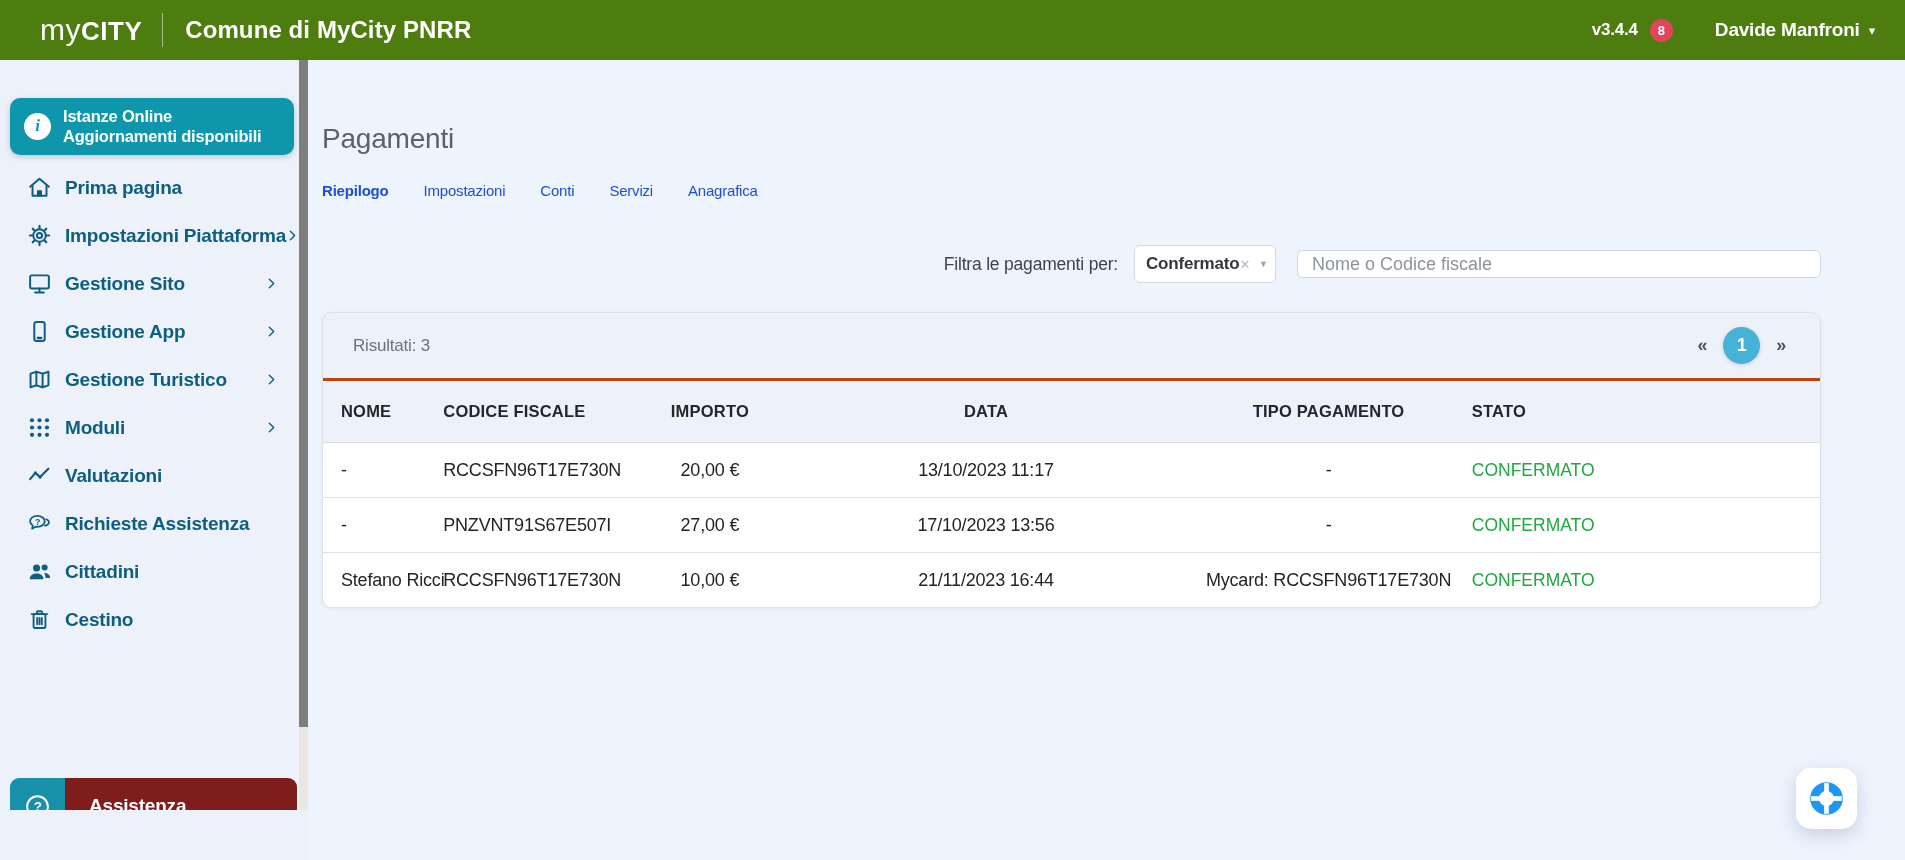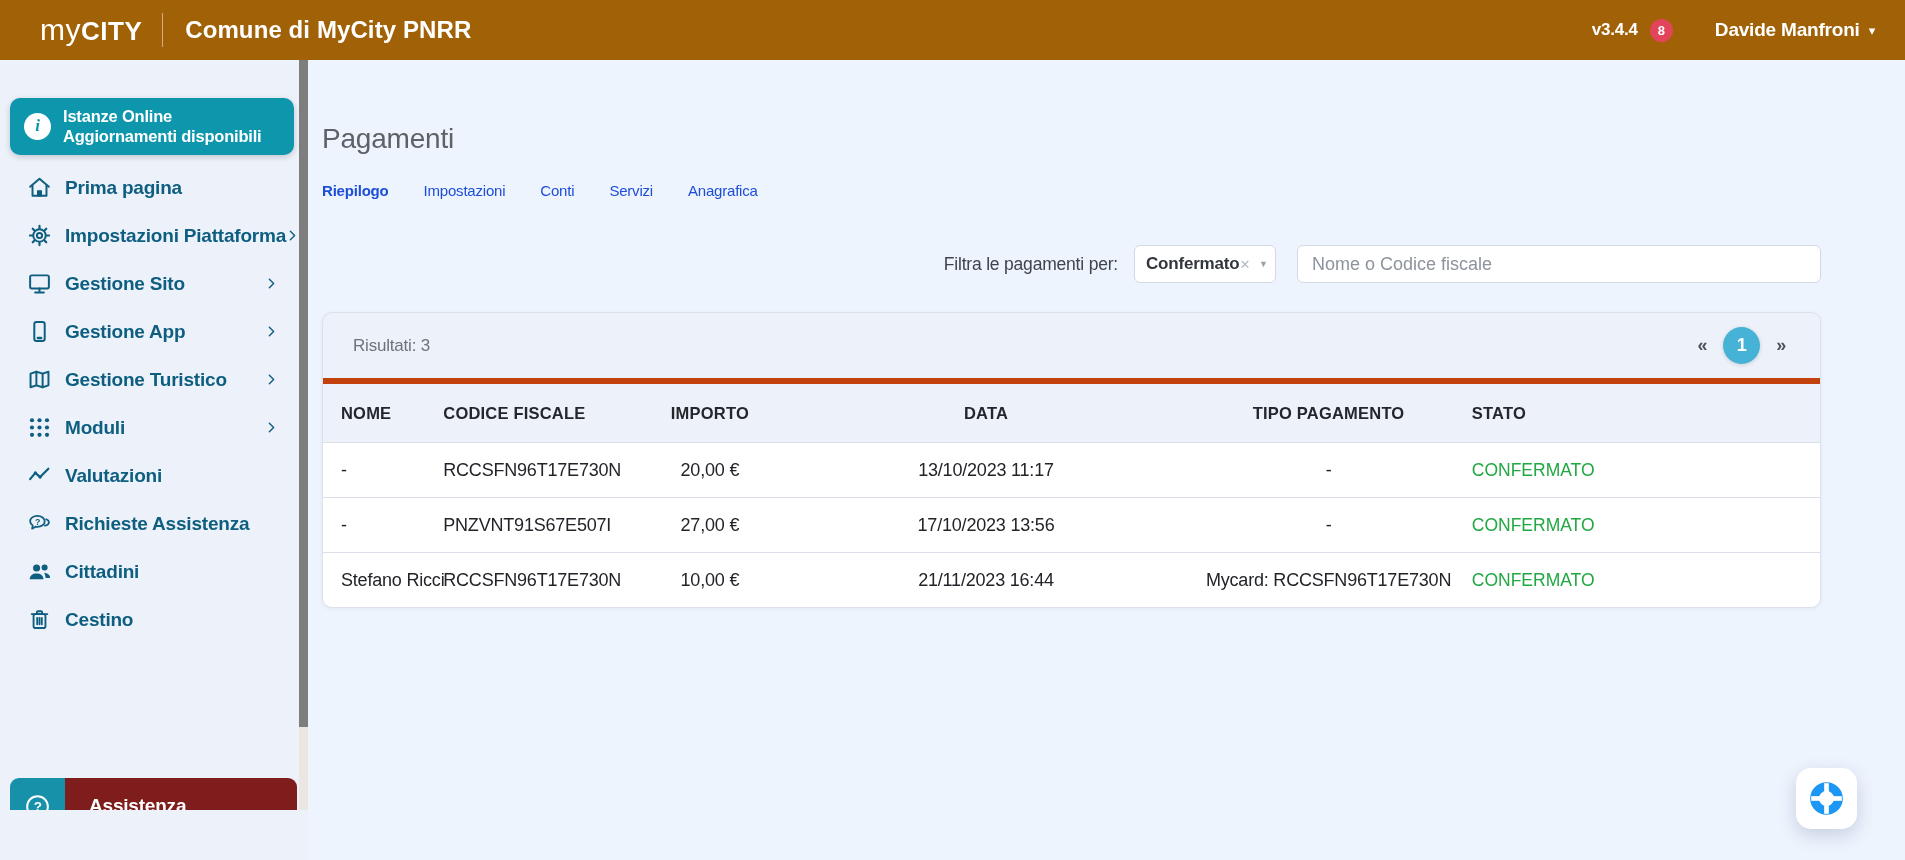--- a/index.html
+++ b/index.html
@@ -4,21 +4,21 @@
 <style>
   * { margin:0; padding:0; box-sizing:border-box; }
   html,body { width:1905px; height:860px; overflow:hidden; }
   body {
     font-family:"Liberation Sans","DejaVu Sans",sans-serif;
     background:#eef4fd;
     letter-spacing:-0.2px;
   }
 
   
-  .topbar { height:60px; background:#a16207; display:flex; align-items:center; padding:0 30px 0 40px; }
+  .topbar { height:60px; background:#4d7c0f; display:flex; align-items:center; padding:0 30px 0 40px; }
   .logo { display:flex; align-items:baseline; color:#fff; cursor:default; }
   .logo-my { font-size:30px; font-weight:300; letter-spacing:.5px; }
   .logo-city { font-size:26px; font-weight:700; letter-spacing:.5px; }
   .topbar-divider { width:1px; height:34px; background:rgba(255,255,255,.5); margin:0 22px 0 20px; }
   .app-title { color:#fff; font-size:24px; font-weight:600; letter-spacing:.1px; }
   .topbar-right { margin-left:auto; display:flex; align-items:center; }
   .version { color:#fff; font-size:17px; font-weight:600; }
   .badge { width:23px; height:23px; border-radius:50%; background:#e2445a; color:#fff; font-size:13px;
            font-weight:700; display:flex; align-items:center; justify-content:center; margin-left:12px; }
   .user-menu { display:flex; align-items:center; margin-left:42px; cursor:pointer; }
@@ -66,37 +66,37 @@
   .tab { font-size:15px; color:#1d4ed8; font-weight:500; cursor:pointer; }
   .tab.active { font-weight:700; }
 
   .filter-row { margin-top:46px; display:flex; align-items:center; justify-content:flex-end; }
   .filter-label { color:#3f444a; font-size:17.5px; margin-right:16px; }
   .select { width:142px; height:38px; background:#fff; border:1px solid #d3d9e3; border-radius:6px;
             display:flex; align-items:center; padding:0 10px 0 11px; margin-right:21px; cursor:pointer; }
   .select-value { flex:1; font-size:17px; font-weight:600; color:#33373d; }
   .select-clear { color:#b4bac2; font-size:13px; cursor:pointer; margin-right:9px; }
   .select-caret { color:#9ba1ab; font-size:9px; }
-  .search-input { width:524px; height:38px; border:1px solid #d3d9e3; border-radius:6px; background:#fff;
+  .search-input { width:524px; height:28px; border:1px solid #d3d9e3; border-radius:6px; background:#fff;
                   padding:0 14px; font-size:18px; color:#33373d; font-family:inherit; outline:none; }
   .search-input::placeholder { color:#8d939d; }
 
   
   .card { margin-top:29px; width:1499px; background:#edf1f9; border-radius:10px; border:1px solid #dde1ea;
           overflow:hidden; box-shadow:0 1px 4px rgba(30,40,90,.06); }
   .card-top { height:65px; display:flex; align-items:center; justify-content:space-between; padding:0 30px; }
   .results { color:#6e737b; font-size:17px; }
   .pagination { display:flex; align-items:center; gap:16px; margin-right:4px; }
   .page-arrow { color:#4c5158; font-size:18px; font-weight:700; cursor:pointer; }
   .page-circle { width:37px; height:37px; border-radius:50%; background:#46b2d6; color:#fff; font-size:18px;
                  font-weight:600; display:flex; align-items:center; justify-content:center; cursor:pointer;
                  box-shadow:0 1px 4px rgba(0,0,0,.15); }
 
   .grid-row { display:grid; grid-template-columns:7% 13% 10.5% 27.3% 19.6% 22.6%; align-items:center; padding:0 18px; }
-  .thead { height:64px; border-top:6px solid #c2410c; }
+  .thead { height:64px; border-top:3px solid #c2410c; }
   .th { font-size:16.5px; font-weight:700; color:#24262c; letter-spacing:.2px; }
   .tr { height:55px; background:#fff; border-top:1px solid #dcdfe8; cursor:pointer; }
   .td { font-size:18px; color:#222429; white-space:nowrap; }
   .al-c { text-align:center; }
   .td.status { color:#21a843; font-size:17.5px; font-weight:500; letter-spacing:0; }
 
   
   .fab { position:fixed; right:48px; bottom:31px; width:61px; height:61px; background:#fff; border-radius:15px;
          box-shadow:0 6px 18px rgba(40,60,120,.2); display:flex; align-items:center; justify-content:center; cursor:pointer; }
 </style>

